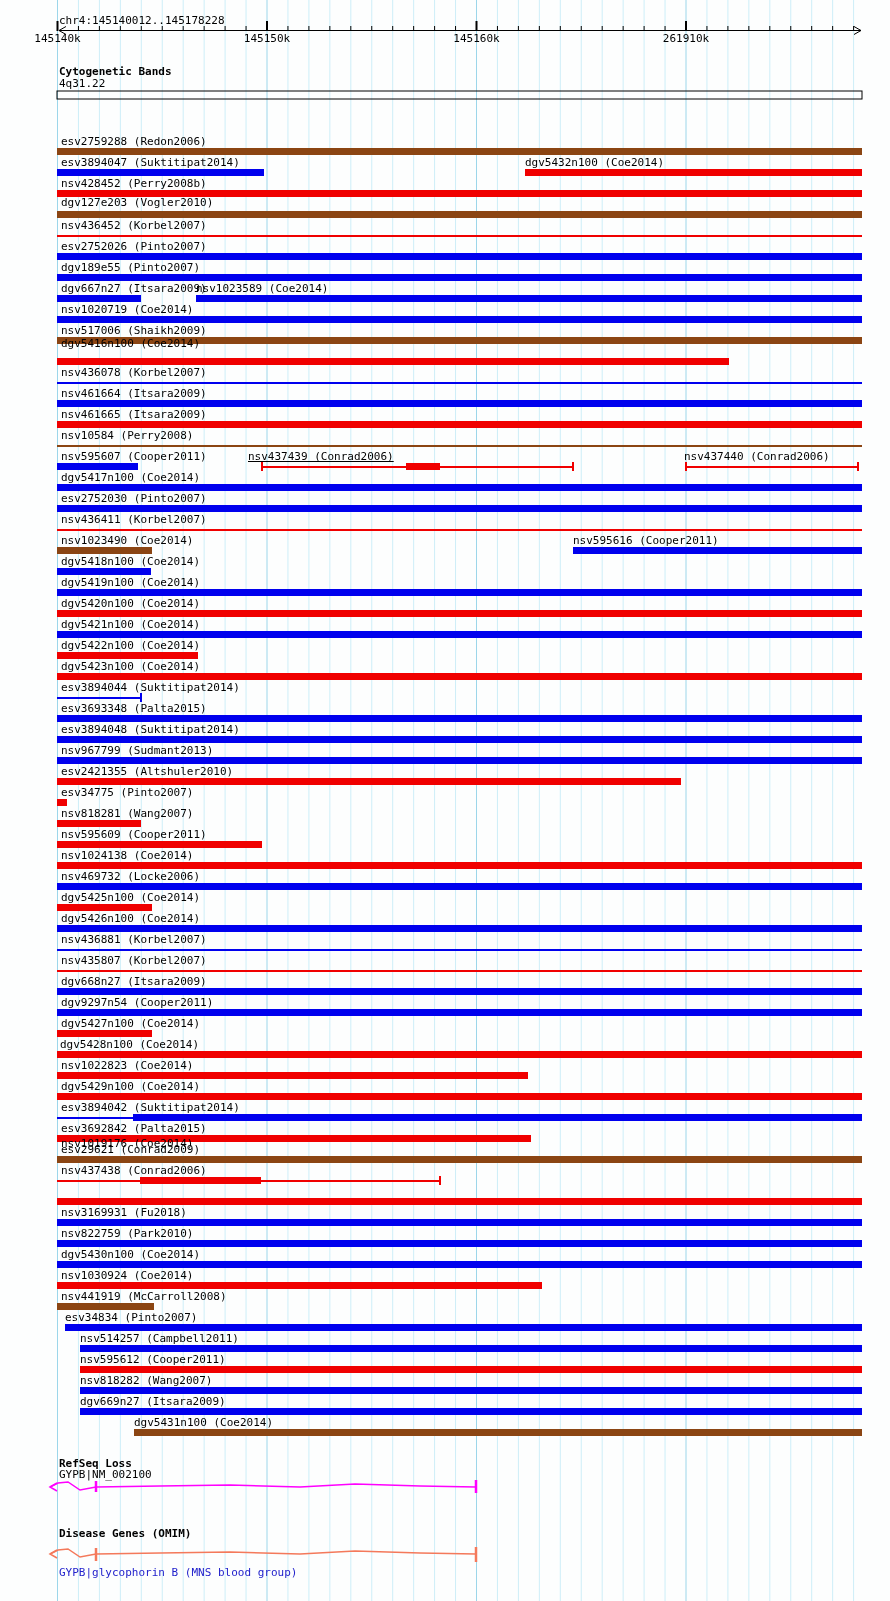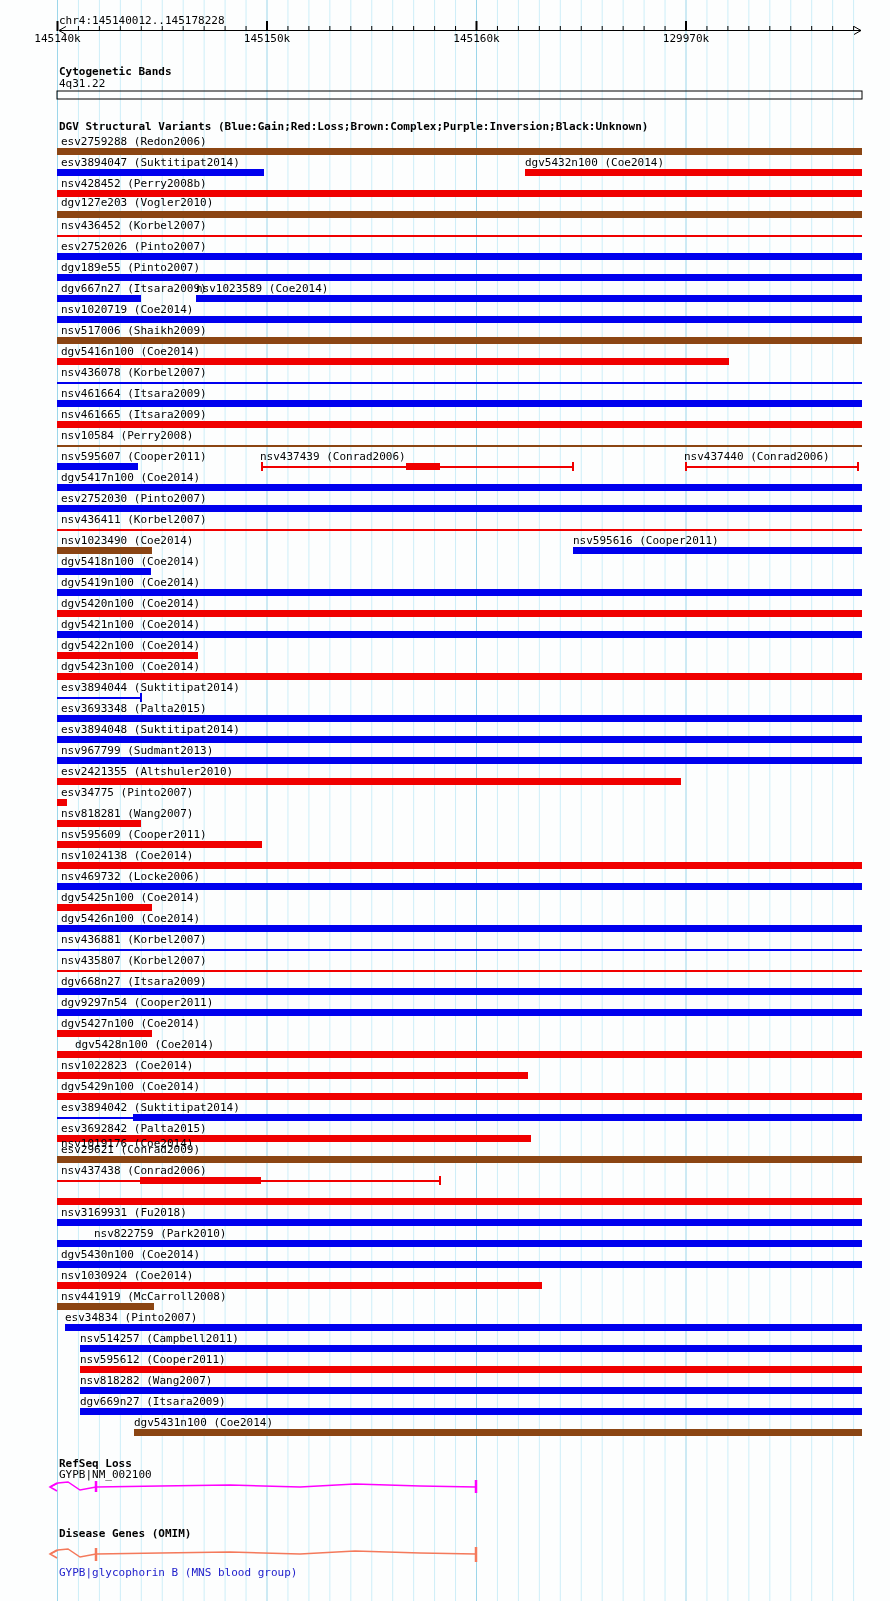--- a/index.html
+++ b/index.html
@@ -107,27 +107,26 @@
       <line x1="96" y1="1548" x2="96" y2="1561" stroke="#F4795B" stroke-width="2.5"></line>
       <line x1="476" y1="1547" x2="476" y2="1562" stroke="#F4795B" stroke-width="2.5"></line>
     </svg>
 
   <div class="t" style="left:59px;top:15px">chr4:145140012..145178228</div>
 
   <div id="axis-labels">
       <div class="t ctr" style="left: 57.5px; top: 33px;">145140k</div>
       <div class="t ctr" style="left: 267px; top: 33px;">145150k</div>
       <div class="t ctr" style="left: 476.5px; top: 33px;">145160k</div>
-      <div class="t ctr" style="left: 686px; top: 33px;">129970k</div>
+      <div class="t ctr" style="left: 686px; top: 33px;">261910k</div>
     </div>
 
   <div class="t b" style="left:59px;top:66px">Cytogenetic Bands</div>
   <div class="t" style="left:59px;top:78px">4q31.22</div>
 
-  <div class="t b" style="left:59px;top:121px">DGV Structural Variants (Blue:Gain;Red:Loss;Brown:Complex;Purple:Inversion;Black:Unknown)</div>
 
   <div id="rows">
       <div class="t" style="left: 61px; top: 136px;">esv2759288 (Redon2006)</div>
       <div class="seg" style="left: 57px; top: 148px; width: 805px; height: 7px; background: rgb(139, 69, 19);"></div>
       <div class="t" style="left: 61px; top: 157px;">esv3894047 (Suktitipat2014)</div>
       <div class="seg" style="left: 57px; top: 169px; width: 207px; height: 7px; background: rgb(0, 0, 238);"></div>
       <div class="t" style="left: 525px; top: 157px;">dgv5432n100 (Coe2014)</div>
       <div class="seg" style="left: 525px; top: 169px; width: 337px; height: 7px; background: rgb(240, 0, 0);"></div>
       <div class="t" style="left: 61px; top: 178px;">nsv428452 (Perry2008b)</div>
       <div class="seg" style="left: 57px; top: 190px; width: 805px; height: 7px; background: rgb(240, 0, 0);"></div>
@@ -140,33 +139,33 @@
       <div class="t" style="left: 61px; top: 262px;">dgv189e55 (Pinto2007)</div>
       <div class="seg" style="left: 57px; top: 274px; width: 805px; height: 7px; background: rgb(0, 0, 238);"></div>
       <div class="t" style="left: 61px; top: 283px;">dgv667n27 (Itsara2009)</div>
       <div class="seg" style="left: 57px; top: 295px; width: 84px; height: 7px; background: rgb(0, 0, 238);"></div>
       <div class="t" style="left: 196px; top: 283px;">nsv1023589 (Coe2014)</div>
       <div class="seg" style="left: 196px; top: 295px; width: 666px; height: 7px; background: rgb(0, 0, 238);"></div>
       <div class="t" style="left: 61px; top: 304px;">nsv1020719 (Coe2014)</div>
       <div class="seg" style="left: 57px; top: 316px; width: 805px; height: 7px; background: rgb(0, 0, 238);"></div>
       <div class="t" style="left: 61px; top: 325px;">nsv517006 (Shaikh2009)</div>
       <div class="seg" style="left: 57px; top: 337px; width: 805px; height: 7px; background: rgb(139, 69, 19);"></div>
-      <div class="t" style="left: 61px; top: 346px;">dgv5416n100 (Coe2014)</div>
+      <div class="t" style="left: 61px; top: 338px;">dgv5416n100 (Coe2014)</div>
       <div class="seg" style="left: 57px; top: 358px; width: 672px; height: 7px; background: rgb(240, 0, 0);"></div>
       <div class="t" style="left: 61px; top: 367px;">nsv436078 (Korbel2007)</div>
       <div class="seg" style="left: 57px; top: 382px; width: 805px; height: 2px; background: rgb(0, 0, 238);"></div>
       <div class="t" style="left: 61px; top: 388px;">nsv461664 (Itsara2009)</div>
       <div class="seg" style="left: 57px; top: 400px; width: 805px; height: 7px; background: rgb(0, 0, 238);"></div>
       <div class="t" style="left: 61px; top: 409px;">nsv461665 (Itsara2009)</div>
       <div class="seg" style="left: 57px; top: 421px; width: 805px; height: 7px; background: rgb(240, 0, 0);"></div>
       <div class="t" style="left: 61px; top: 430px;">nsv10584 (Perry2008)</div>
       <div class="seg" style="left: 57px; top: 445px; width: 805px; height: 2px; background: rgb(139, 69, 19);"></div>
       <div class="t" style="left: 61px; top: 451px;">nsv595607 (Cooper2011)</div>
       <div class="seg" style="left: 57px; top: 463px; width: 81px; height: 7px; background: rgb(0, 0, 238);"></div>
-      <div class="t" style="left: 260px; top: 451px;">nsv437439 (Conrad2006)</div>
+      <div class="t" style="left: 248px; top: 451px; text-decoration: underline;">nsv437439 (Conrad2006)</div>
       <div class="seg" style="left: 261px; top: 462px; width: 2px; height: 9px; background: rgb(240, 0, 0);"></div>
       <div class="seg" style="left: 262px; top: 466px; width: 311px; height: 2px; background: rgb(240, 0, 0);"></div>
       <div class="seg" style="left: 406px; top: 463px; width: 34px; height: 7px; background: rgb(240, 0, 0);"></div>
       <div class="seg" style="left: 572px; top: 462px; width: 2px; height: 9px; background: rgb(240, 0, 0);"></div>
       <div class="t" style="left: 684px; top: 451px;">nsv437440 (Conrad2006)</div>
       <div class="seg" style="left: 685px; top: 462px; width: 2px; height: 9px; background: rgb(240, 0, 0);"></div>
       <div class="seg" style="left: 686px; top: 466px; width: 172px; height: 2px; background: rgb(240, 0, 0);"></div>
       <div class="seg" style="left: 857px; top: 462px; width: 2px; height: 9px; background: rgb(240, 0, 0);"></div>
       <div class="t" style="left: 61px; top: 472px;">dgv5417n100 (Coe2014)</div>
       <div class="seg" style="left: 57px; top: 484px; width: 805px; height: 7px; background: rgb(0, 0, 238);"></div>
@@ -218,21 +217,21 @@
       <div class="t" style="left: 61px; top: 934px;">nsv436881 (Korbel2007)</div>
       <div class="seg" style="left: 57px; top: 949px; width: 805px; height: 2px; background: rgb(0, 0, 238);"></div>
       <div class="t" style="left: 61px; top: 955px;">nsv435807 (Korbel2007)</div>
       <div class="seg" style="left: 57px; top: 970px; width: 805px; height: 2px; background: rgb(240, 0, 0);"></div>
       <div class="t" style="left: 61px; top: 976px;">dgv668n27 (Itsara2009)</div>
       <div class="seg" style="left: 57px; top: 988px; width: 805px; height: 7px; background: rgb(0, 0, 238);"></div>
       <div class="t" style="left: 61px; top: 997px;">dgv9297n54 (Cooper2011)</div>
       <div class="seg" style="left: 57px; top: 1009px; width: 805px; height: 7px; background: rgb(0, 0, 238);"></div>
       <div class="t" style="left: 61px; top: 1018px; text-align: right;">dgv5427n100 (Coe2014)</div>
       <div class="seg" style="left: 57px; top: 1030px; width: 95px; height: 7px; background: rgb(240, 0, 0);"></div>
-      <div class="t" style="left: 75px; top: 1039px;">dgv5428n100 (Coe2014)</div>
+      <div class="t" style="left: 60px; top: 1039px;">dgv5428n100 (Coe2014)</div>
       <div class="seg" style="left: 57px; top: 1051px; width: 805px; height: 7px; background: rgb(240, 0, 0);"></div>
       <div class="t" style="left: 61px; top: 1060px;">nsv1022823 (Coe2014)</div>
       <div class="seg" style="left: 57px; top: 1072px; width: 471px; height: 7px; background: rgb(240, 0, 0);"></div>
       <div class="t" style="left: 61px; top: 1081px;">dgv5429n100 (Coe2014)</div>
       <div class="seg" style="left: 57px; top: 1093px; width: 805px; height: 7px; background: rgb(240, 0, 0);"></div>
       <div class="t" style="left: 61px; top: 1102px;">esv3894042 (Suktitipat2014)</div>
       <div class="seg" style="left: 57px; top: 1117px; width: 76px; height: 2px; background: rgb(0, 0, 238);"></div>
       <div class="seg" style="left: 133px; top: 1114px; width: 729px; height: 7px; background: rgb(0, 0, 238);"></div>
       <div class="t" style="left: 61px; top: 1123px;">esv3692842 (Palta2015)</div>
       <div class="seg" style="left: 57px; top: 1135px; width: 474px; height: 7px; background: rgb(240, 0, 0);"></div>
@@ -240,21 +239,21 @@
       <div class="seg" style="left: 57px; top: 1156px; width: 805px; height: 7px; background: rgb(139, 69, 19);"></div>
       <div class="t" style="left: 61px; top: 1165px;">nsv437438 (Conrad2006)</div>
       <div class="seg" style="left: 57px; top: 1180px; width: 83px; height: 2px; background: rgb(240, 0, 0);"></div>
       <div class="seg" style="left: 140px; top: 1177px; width: 121px; height: 7px; background: rgb(240, 0, 0);"></div>
       <div class="seg" style="left: 261px; top: 1180px; width: 179px; height: 2px; background: rgb(240, 0, 0);"></div>
       <div class="seg" style="left: 439px; top: 1176px; width: 2px; height: 9px; background: rgb(240, 0, 0);"></div>
       <div class="t" style="left: 61px; top: 1138px;">nsv1019176 (Coe2014)</div>
       <div class="seg" style="left: 57px; top: 1198px; width: 805px; height: 7px; background: rgb(240, 0, 0);"></div>
       <div class="t" style="left: 61px; top: 1207px;">nsv3169931 (Fu2018)</div>
       <div class="seg" style="left: 57px; top: 1219px; width: 805px; height: 7px; background: rgb(0, 0, 238);"></div>
-      <div class="t" style="left: 61px; top: 1228px; margin-left: 33px;">nsv822759 (Park2010)</div>
+      <div class="t" style="left: 61px; top: 1228px;">nsv822759 (Park2010)</div>
       <div class="seg" style="left: 57px; top: 1240px; width: 805px; height: 7px; background: rgb(0, 0, 238);"></div>
       <div class="t" style="left: 61px; top: 1249px;">dgv5430n100 (Coe2014)</div>
       <div class="seg" style="left: 57px; top: 1261px; width: 805px; height: 7px; background: rgb(0, 0, 238);"></div>
       <div class="t" style="left: 61px; top: 1270px;">nsv1030924 (Coe2014)</div>
       <div class="seg" style="left: 57px; top: 1282px; width: 485px; height: 7px; background: rgb(240, 0, 0);"></div>
       <div class="t" style="left: 61px; top: 1291px;">nsv441919 (McCarroll2008)</div>
       <div class="seg" style="left: 57px; top: 1303px; width: 97px; height: 7px; background: rgb(139, 69, 19);"></div>
       <div class="t" style="left: 65px; top: 1312px;">esv34834 (Pinto2007)</div>
       <div class="seg" style="left: 65px; top: 1324px; width: 797px; height: 7px; background: rgb(0, 0, 238);"></div>
       <div class="t" style="left: 80px; top: 1333px;">nsv514257 (Campbell2011)</div>

